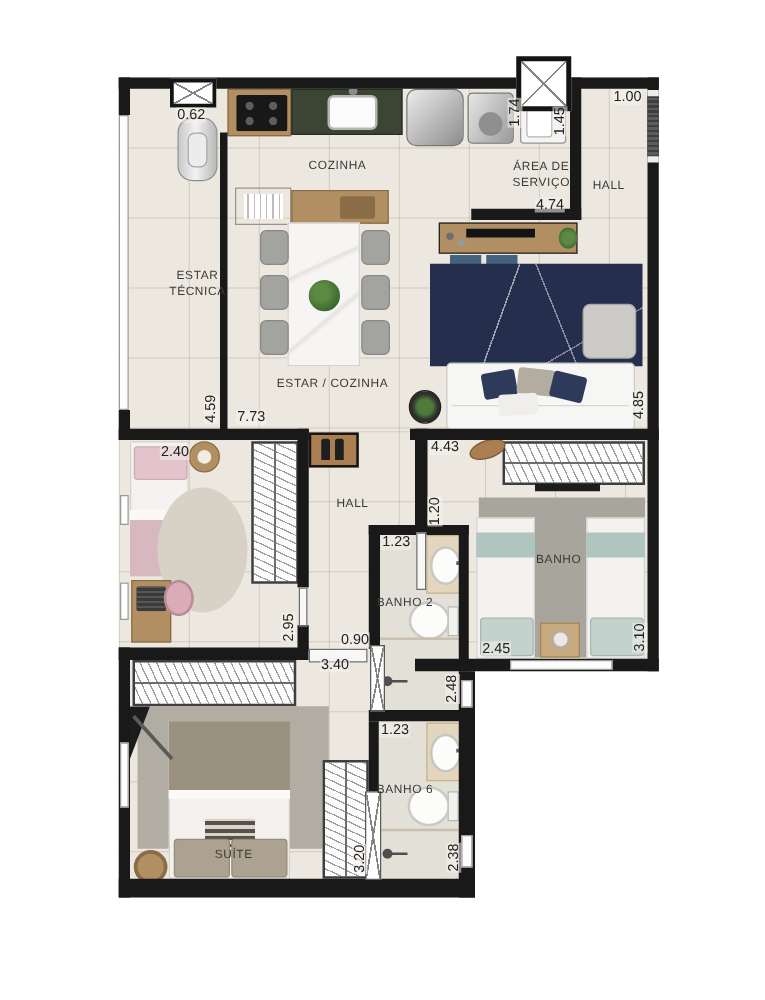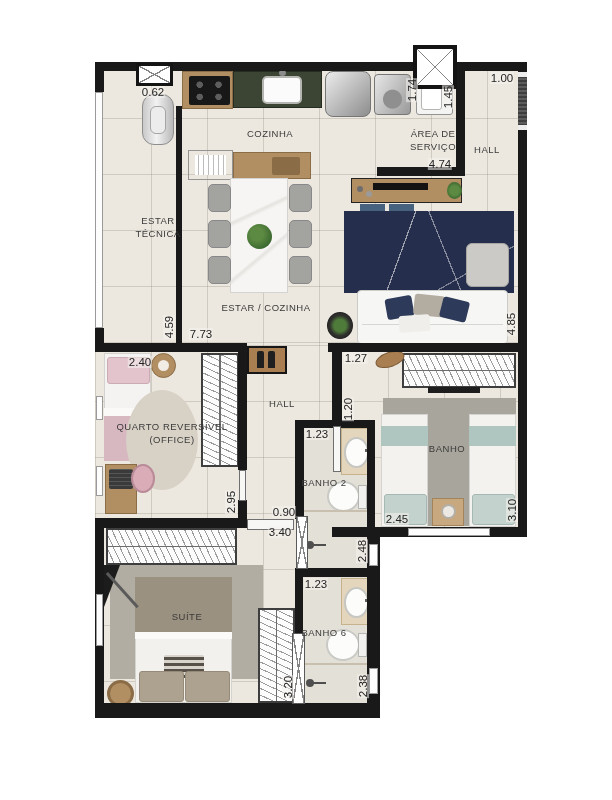--- a/index.html
+++ b/index.html
@@ -208,45 +208,41 @@
   <div class="label" style="left:433px;top:140px;">
     <div>ÁREA DE</div>
     <div>SERVIÇO</div>
   </div>
   <div class="label" style="left:487px;top:149px;">HALL</div>
   <div class="label" style="left:158px;top:227px;">
     <div>ESTAR</div>
     <div>TÉCNICA</div>
   </div>
   <div class="label" style="left:266px;top:307px;">ESTAR / COZINHA</div>
-  <div class="label" style="left:172px;top:433px;">
-    <div>QUARTO REVERSÍVEL</div>
-    <div>(OFFICE)</div>
-  </div>
   <div class="label" style="left:282px;top:403px;">HALL</div>
   <div class="label" style="left:447px;top:448px;">BANHO</div>
   <div class="label" style="left:324px;top:482px;">BANHO 2</div>
   <div class="label" style="left:324px;top:632px;">BANHO 6</div>
-  <div class="label" style="left:187px;top:616px;">SUÍTE</div>
+  <div class="label" style="left:187px;top:684px;">SUÍTE</div>
 
   <div class="dim" style="left:153px;top:92px;text-align:right;">0.62</div>
   <div class="dim" style="left:502px;top:78px;">1.00</div>
   <div class="dim v" style="left:412px;top:90px;">1.74</div>
   <div class="dim v" style="left:448px;top:97px;">1.45</div>
   <div class="dim" style="left:440px;top:164px;">4.74</div>
   <div class="dim v" style="left:169px;top:327px;">4.59</div>
   <div class="dim" style="left:201px;top:334px;">7.73</div>
   <div class="dim v" style="left:511px;top:324px;">4.85</div>
-  <div class="dim" style="left:356px;top:358px;">1.27</div>
+  <div class="dim" style="left:356px;top:358px;">4.43</div>
   <div class="dim" style="left:121px;top:362px;margin-left:19px;">2.40</div>
   <div class="dim v" style="left:348px;top:409px;">1.20</div>
   <div class="dim" style="left:317px;top:434px;">1.23</div>
   <div class="dim v" style="left:231px;top:502px;">2.95</div>
   <div class="dim" style="left:284px;top:512px;">0.90</div>
-  <div class="dim" style="left:280px;top:532px;">3.40</div>
+  <div class="dim" style="left:268px;top:532px;">3.40</div>
   <div class="dim v" style="left:362px;top:551px;">2.48</div>
   <div class="dim" style="left:397px;top:519px;">2.45</div>
   <div class="dim v" style="left:512px;top:510px;">3.10</div>
   <div class="dim" style="left:316px;top:584px;">1.23</div>
   <div class="dim v" style="left:288px;top:687px;">3.20</div>
   <div class="dim v" style="left:363px;top:686px;">2.38</div>
 
 </div>
 
 </body></html>

